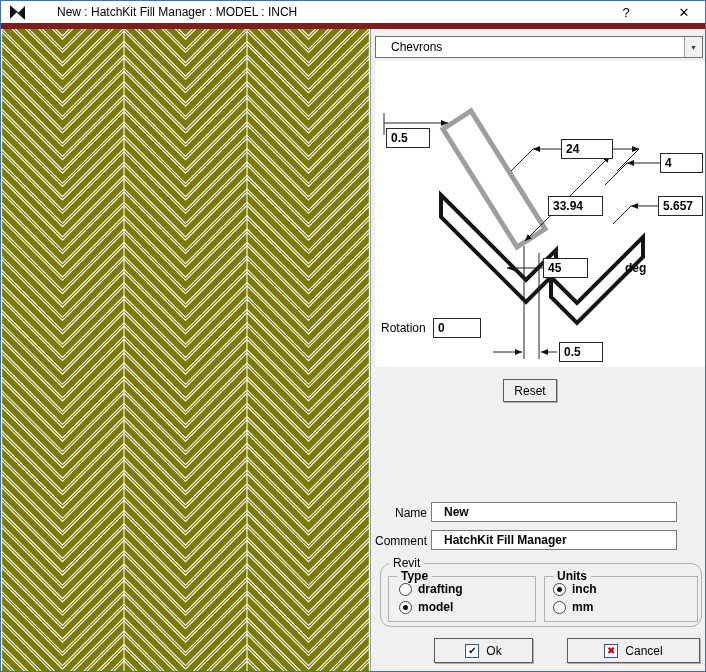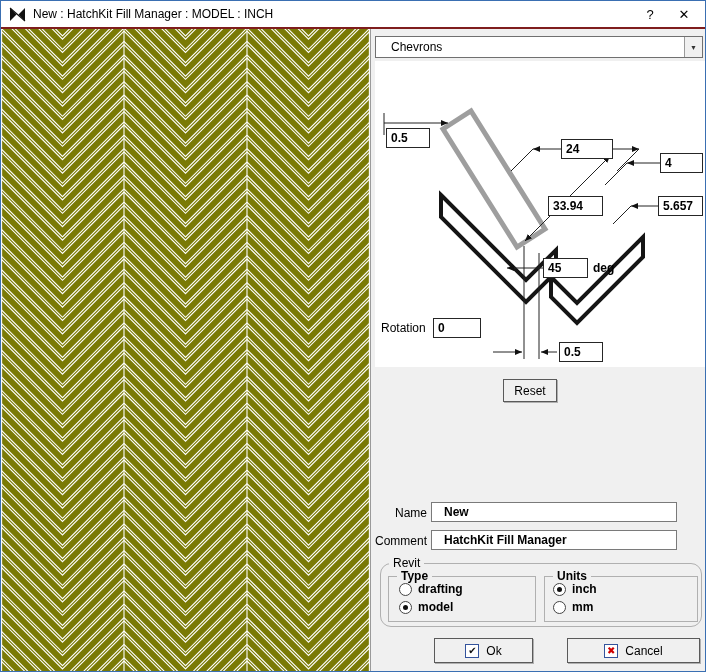--- a/index.html
+++ b/index.html
@@ -1,32 +1,32 @@
 <!DOCTYPE html>
 <html><head>
 <meta charset="utf-8">
 <style>
   *{box-sizing:border-box;}
   html,body{margin:0;padding:0;}
   body{width:706px;height:672px;font-family:"Liberation Sans",sans-serif;font-size:12px;color:#000;background:#fff;}
   .window{position:relative;width:706px;height:672px;border:1px solid #3a6fb2;background:#f0f0f0;overflow:hidden;}
-  .titlebar{position:absolute;left:0;top:0;width:100%;height:28px;background:#fff;display:flex;align-items:center;padding-left:8px;border-bottom:2px solid #7f1d1d;}
+  .titlebar{position:absolute;left:0;top:0;width:100%;height:28px;background:#fff;display:flex;align-items:center;padding-left:8px;border-bottom:6px solid #7f1d1d;gap:24px;}
   .app-icon{width:17px;height:15px;margin-right:7px;display:inline-flex;}
   .title{flex:1;font-size:12px;white-space:nowrap;overflow:hidden;}
   .tb-btn{width:34px;text-align:center;font-size:13px;cursor:default;}
   .tb-btn.close{margin-right:4px;}
   .preview{position:absolute;left:0;top:28px;display:block;}
   .panel{position:absolute;left:369px;top:28px;width:337px;height:643px;background:#f0f0f0;border-left:1px solid #9a9a9a;}
   .combo{position:absolute;left:4px;top:7px;width:328px;height:22px;background:#fff;border:1px solid #707070;display:flex;align-items:center;}
   .combo-text{flex:1;padding-left:15px;}
   .combo-arrow{width:18px;height:100%;display:flex;align-items:center;justify-content:center;font-size:7px;background:#f0f0f0;border-left:1px solid #9a9a9a;color:#333;}
   .diagram-area{position:absolute;left:4px;top:32px;width:360px;height:306px;background:#fff;}
   .diagram-svg{position:absolute;left:0;top:0;}
   .dim-box{position:absolute;height:20px;background:#fff;border:1px solid #262626;font-weight:bold;display:flex;align-items:center;padding-left:4px;}
-  .dim-label{position:absolute;font-weight:bold;}
+  .dim-label{position:absolute;font-weight:bold;margin-left:32px;}
   .plain-label{position:absolute;}
   .btn{position:absolute;background:#f0f0f0;border:1px solid #5a5a5a;box-shadow:1px 1px 0 #b0b0b0;display:flex;align-items:center;justify-content:center;gap:7px;font-size:12px;cursor:default;}
   .btn .mini-icon{width:14px;height:14px;border:1px solid #33539c;background:#fff;display:flex;align-items:center;justify-content:center;font-size:10px;line-height:1;}
   .mini-icon.check{color:#111;}
   .mini-icon.cross{color:#cf0000;}
   .field-label{position:absolute;text-align:right;}
   .text-input{position:absolute;height:20px;background:#fff;border:1px solid #7a7a7a;font-weight:bold;display:flex;align-items:center;padding-left:12px;}
   .groupbox{position:absolute;border:1px solid #b0b0b0;}
   .groupbox>.gb-label{position:absolute;top:-8px;left:8px;background:#f0f0f0;padding:0 4px;line-height:14px;}
   .gb-label.bold{font-weight:bold;}

